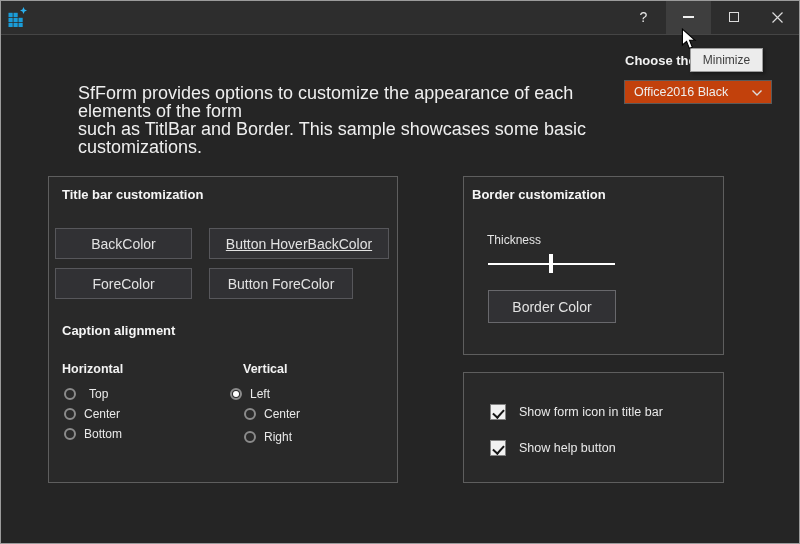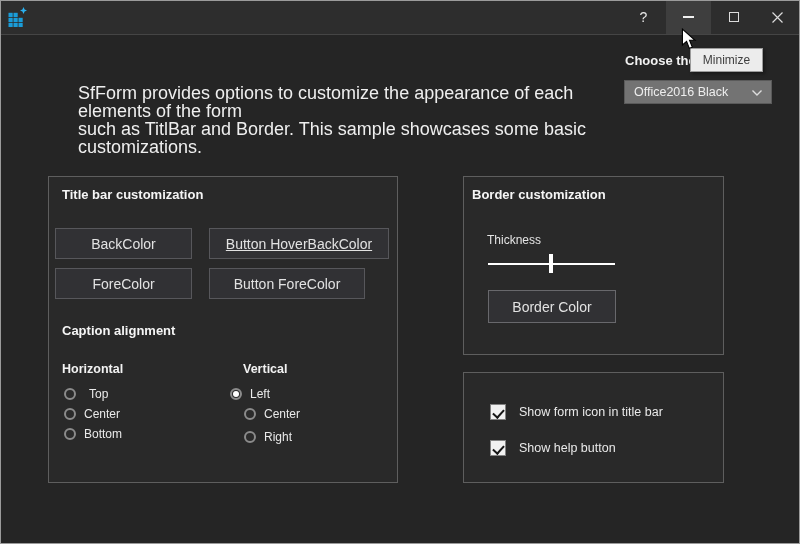--- a/index.html
+++ b/index.html
@@ -15,21 +15,21 @@
   .capbtn.help{left:621px;}
   .capbtn.min{left:666px;background:#3e3e3e;}
   .capbtn.max{left:711px;}
   .capbtn.close{left:755px;}
   .min-glyph{width:11px;height:2px;background:#f0f0f0;}
   .max-glyph{width:10px;height:10px;border:1px solid #dcdcdc;}
 
   
   .description{position:absolute;left:30px;top:84px;width:520px;font-size:18px;line-height:18px;color:#efefef;margin-left:48px;}
   .choose-label{position:absolute;left:625px;top:53px;font-size:13px;font-weight:bold;color:#f2f2f2;}
-  .theme-dropdown{position:absolute;left:624px;top:80px;width:148px;height:24px;background:#737373;border:1px solid #5a5a5a;color:#eeeeee;font-size:12.5px;line-height:22px;padding-left:9px;}
+  .theme-dropdown{position:absolute;left:624px;top:80px;width:148px;height:24px;background:#c2410c;border:1px solid #5a5a5a;color:#eeeeee;font-size:12.5px;line-height:22px;padding-left:9px;}
   .theme-dropdown .chev{position:absolute;right:9px;top:9px;}
 
   
   .tooltip{position:absolute;left:690px;top:48px;width:73px;height:24px;background:#ececec;border:1px solid #9b9b9b;color:#3e3e3e;font-size:12px;display:flex;align-items:center;justify-content:center;z-index:50;box-shadow:2px 2px 3px rgba(0,0,0,.35);}
   .cursor{position:absolute;left:681px;top:28px;z-index:60;pointer-events:none;}
 
   
   .groupbox{position:absolute;border:1px solid #5e5e5e;background:#292929;}
   .gb-titlebar{left:48px;top:176px;width:350px;height:307px;}
   .gb-border{left:463px;top:176px;width:261px;height:179px;}
@@ -109,21 +109,21 @@
   <svg class="cursor" width="16" height="23" viewBox="0 0 14 21">
     <path d="M1,1 L1,15.5 L4.8,12.2 L7.3,18.6 L10,17.5 L7.5,11.2 L12.5,11.2 Z" fill="#ffffff" stroke="#000000" stroke-width="1"></path>
   </svg>
 
   <div class="groupbox gb-titlebar"></div>
   <div class="gb-heading" style="left:62px;top:187px;">Title bar customization</div>
 
   <div class="btn" style="left:55px;top:228px;width:137px;height:31px;">BackColor</div>
   <div class="btn" style="left:209px;top:228px;width:180px;height:31px;text-decoration:underline;">Button HoverBackColor</div>
   <div class="btn" style="left:55px;top:268px;width:137px;height:31px;">ForeColor</div>
-  <div class="btn" style="left:209px;top:268px;width:156px;height:31px;">Button ForeColor</div>
+  <div class="btn" style="left:209px;top:268px;width:144px;height:31px;">Button ForeColor</div>
 
   <div class="gb-heading" style="left:62px;top:323px;">Caption alignment</div>
 
   <div class="subheading" style="left:62px;top:362px;">Horizontal</div>
   <div class="subheading" style="left:243px;top:362px;">Vertical</div>
 
   <div class="radio-row" style="left:64px;top:387px;gap:13px;">
     <span class="radio"></span>
     <span class="radio-label">Top</span>
   </div>

